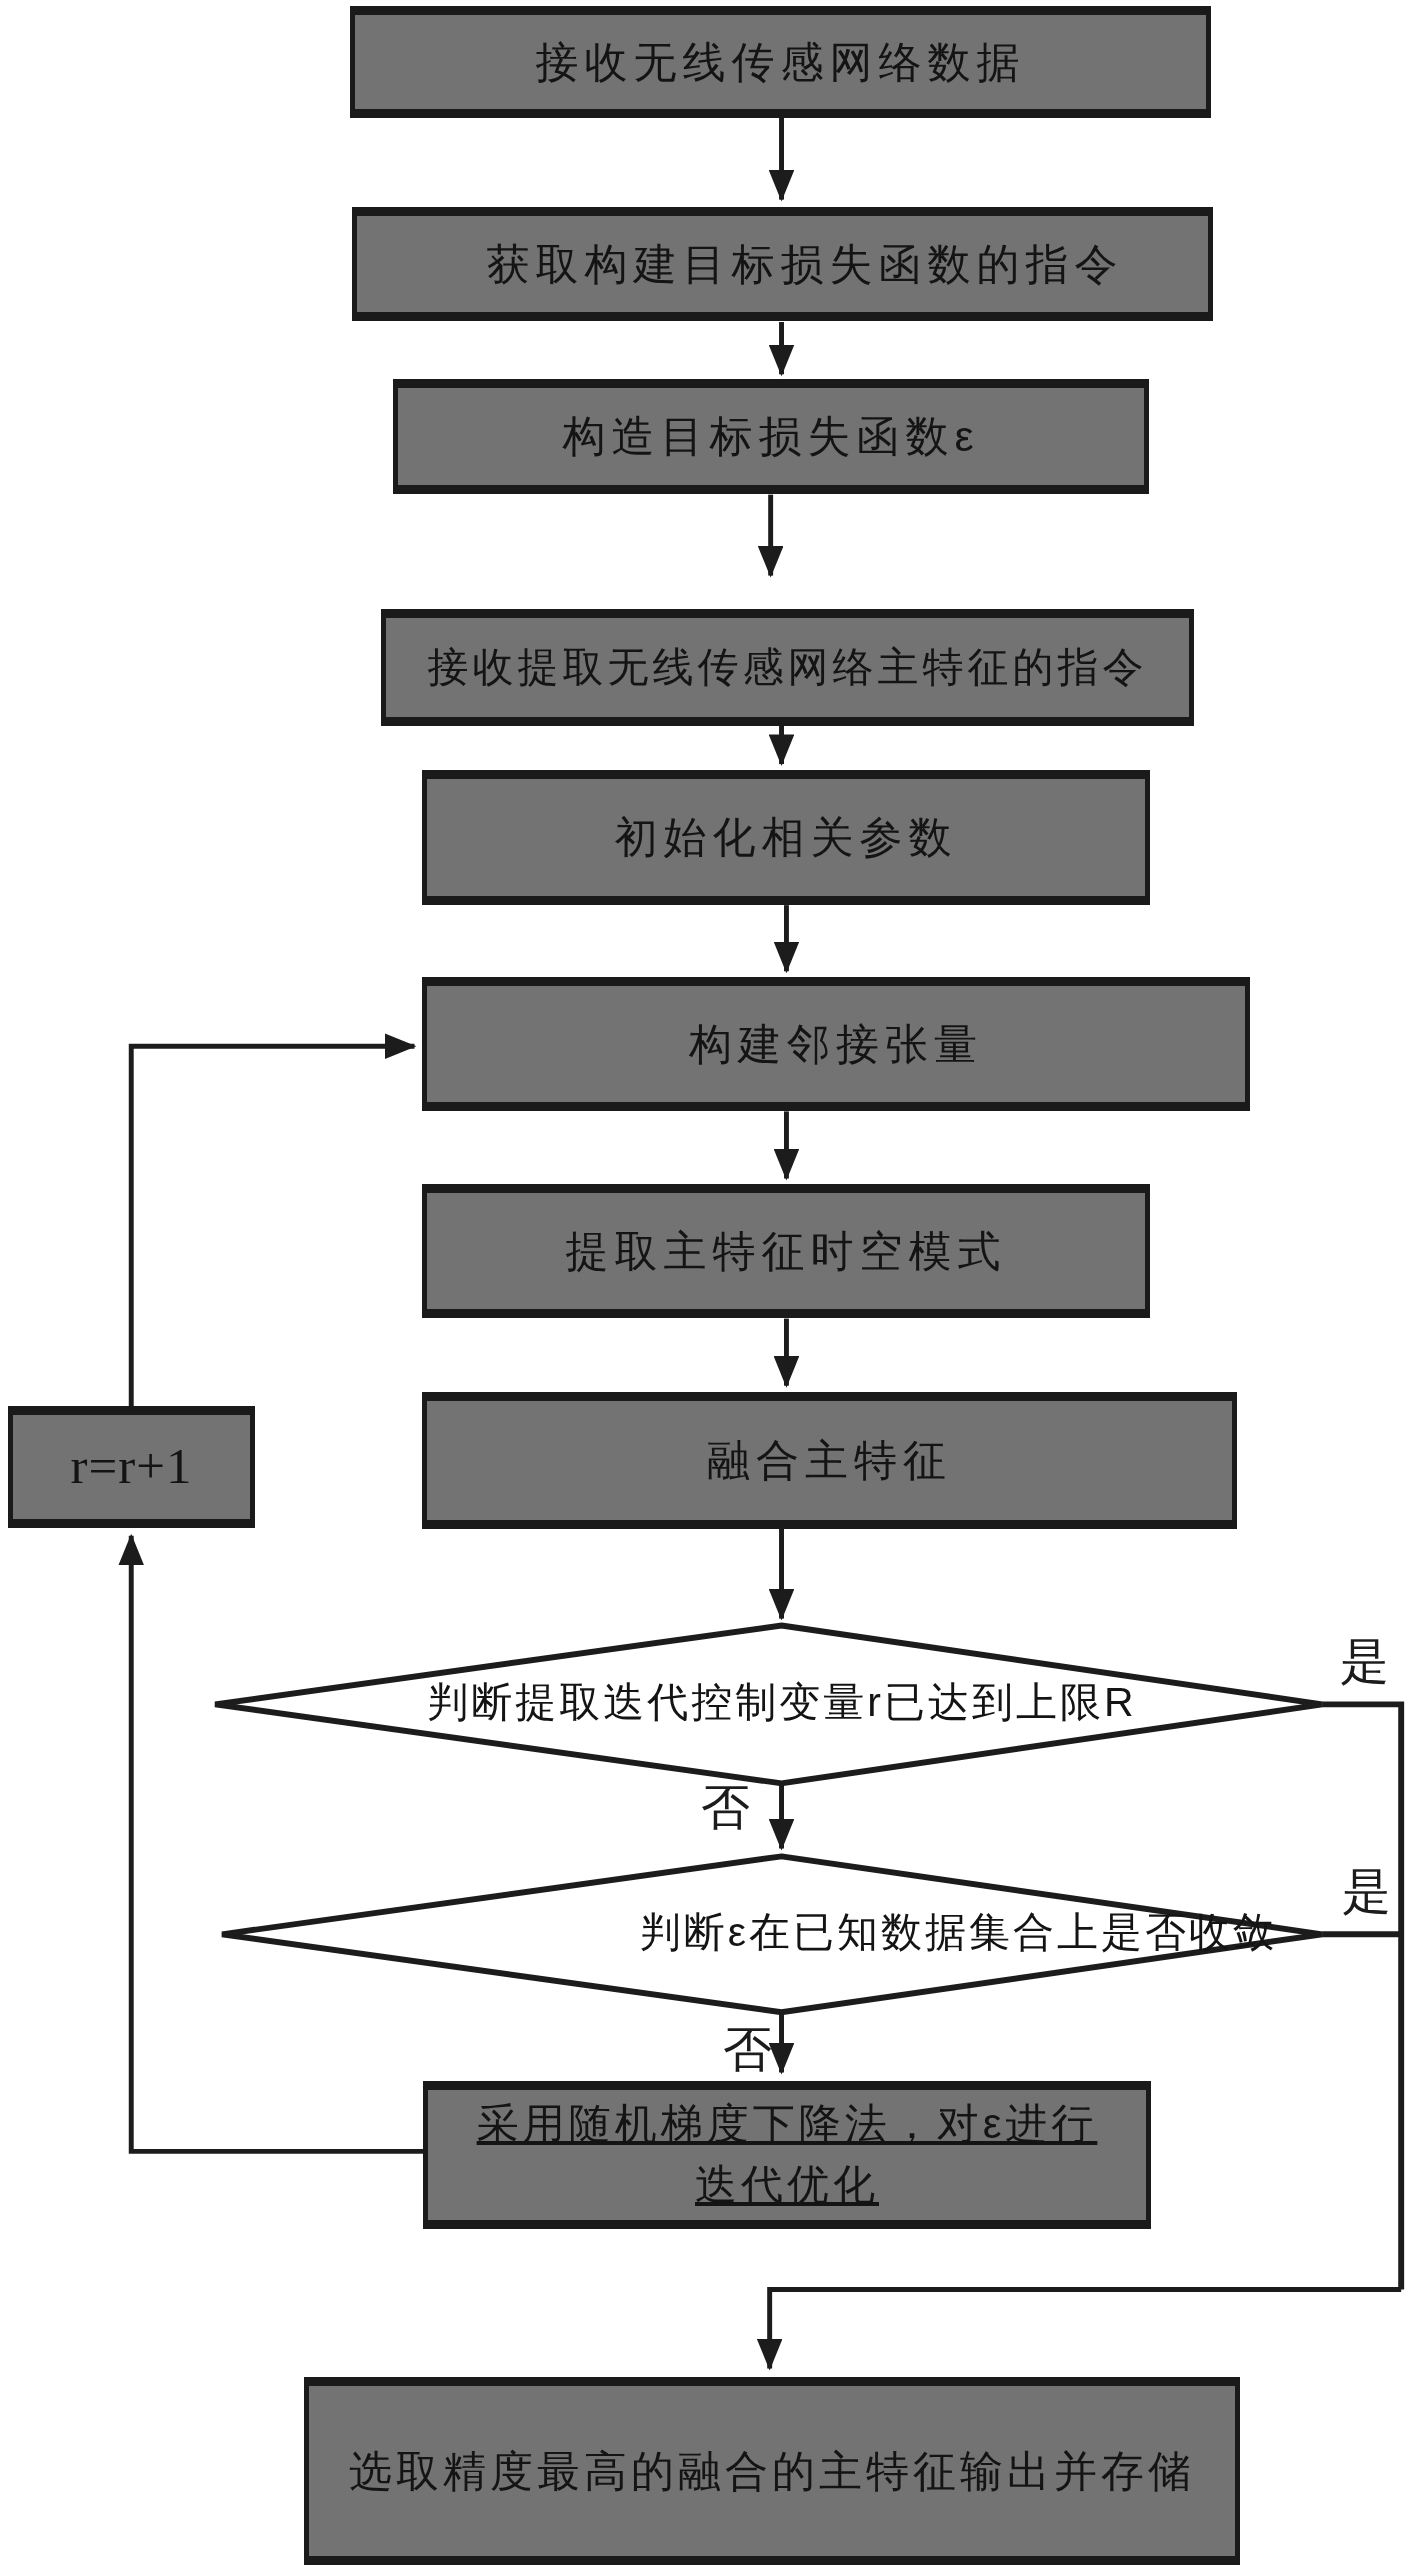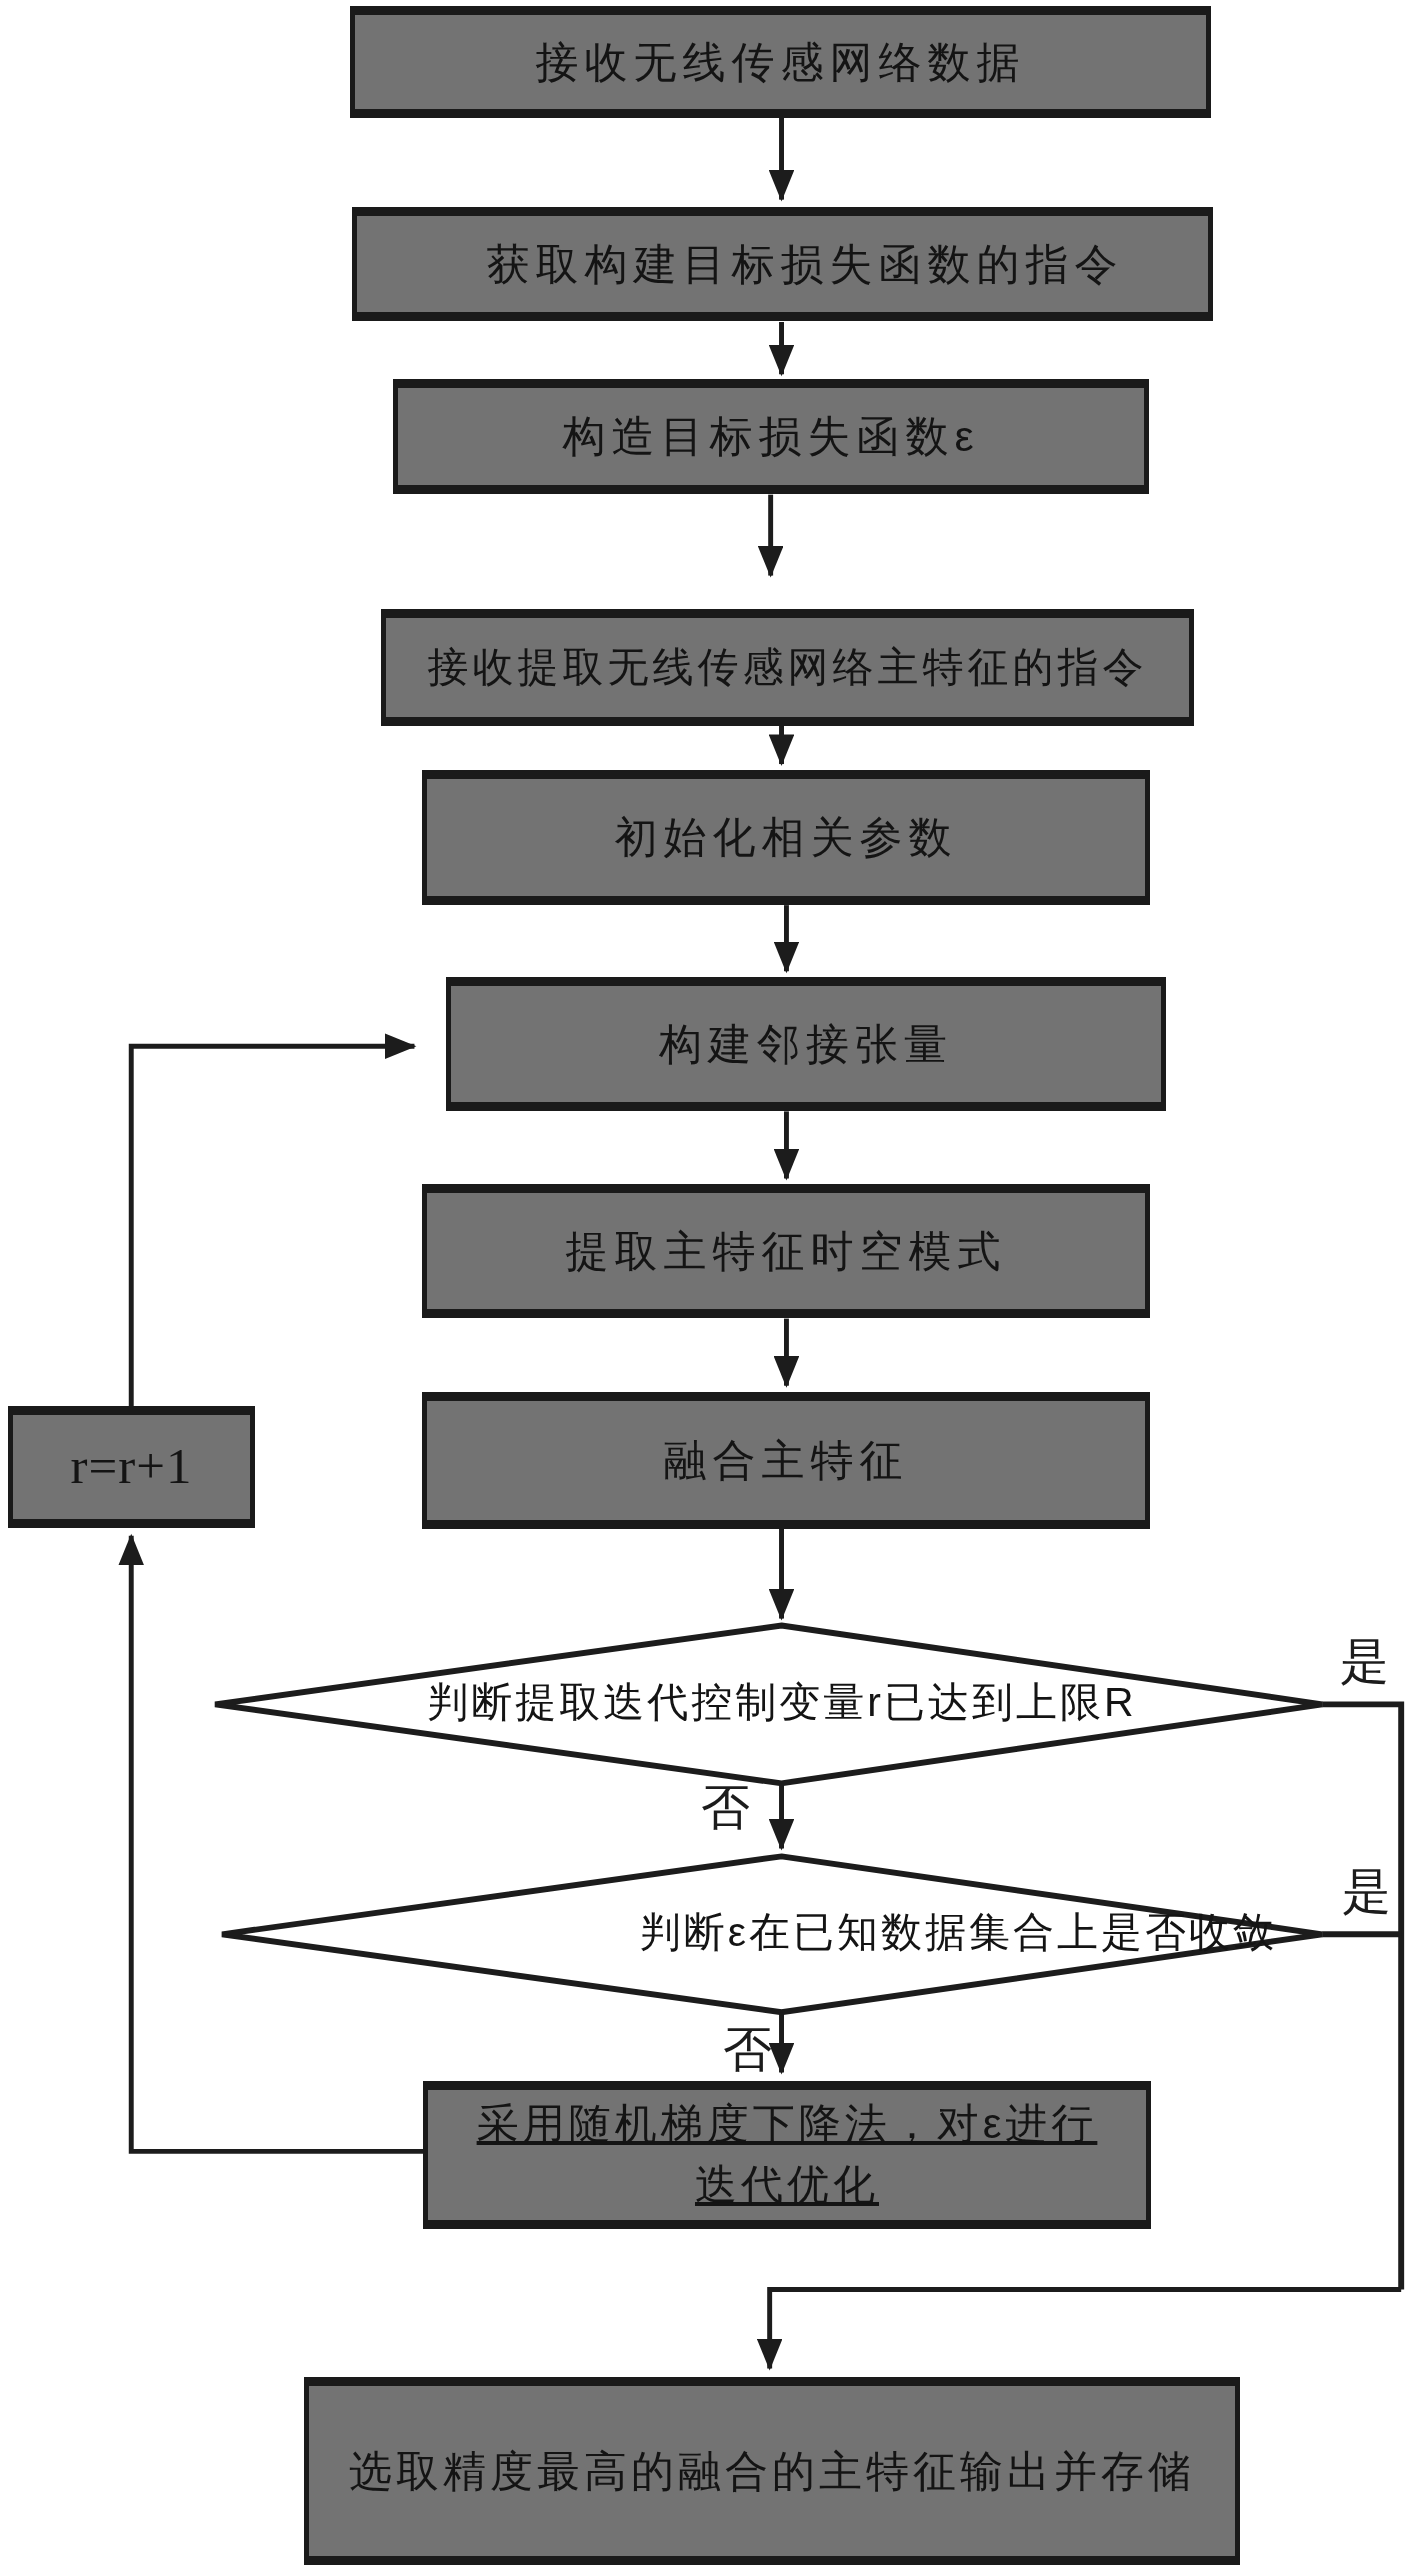--- a/index.html
+++ b/index.html
@@ -37,23 +37,23 @@
     font-size: 43px;
     letter-spacing: 6px;
     line-height: 1.45;
     z-index: 2;
   }
   .b1  { left: 350px; top: 6px;    width: 861px; height: 112px; }
   .b2  { left: 352px; top: 207px;  width: 861px; height: 114px; padding-left: 45px; }
   .b3  { left: 393px; top: 379px;  width: 756px; height: 115px; }
   .b4  { left: 381px; top: 581px;  width: 813px; height: 117px; font-size: 41px; letter-spacing: 4px; margin-top: 28px; }
   .b5  { left: 422px; top: 770px;  width: 728px; height: 135px; }
-  .b6  { left: 446px; top: 977px;  width: 720px; height: 134px; }
+  .b6  { left: 422px; top: 977px;  width: 828px; height: 134px; }
   .b7  { left: 422px; top: 1184px; width: 728px; height: 134px; }
-  .b8  { left: 422px; top: 1392px; width: 728px; height: 137px; }
+  .b8  { left: 422px; top: 1392px; width: 815px; height: 137px; }
   .rbox {
     left: 8px; top: 1406px; width: 247px; height: 122px;
     font-family: "Liberation Serif", serif;
     font-size: 51px; letter-spacing: 1px; font-weight: 400;
   }
   .opt { left: 423px; top: 2081px; width: 728px; height: 148px; padding: 0 28px; font-size: 42px; letter-spacing: 4px; text-decoration: underline; }
   .out { left: 304px; top: 2377px; width: 936px; height: 188px; font-size: 43px; letter-spacing: 4px; }
   .dlabel {
     position: absolute;
     text-align: center;

